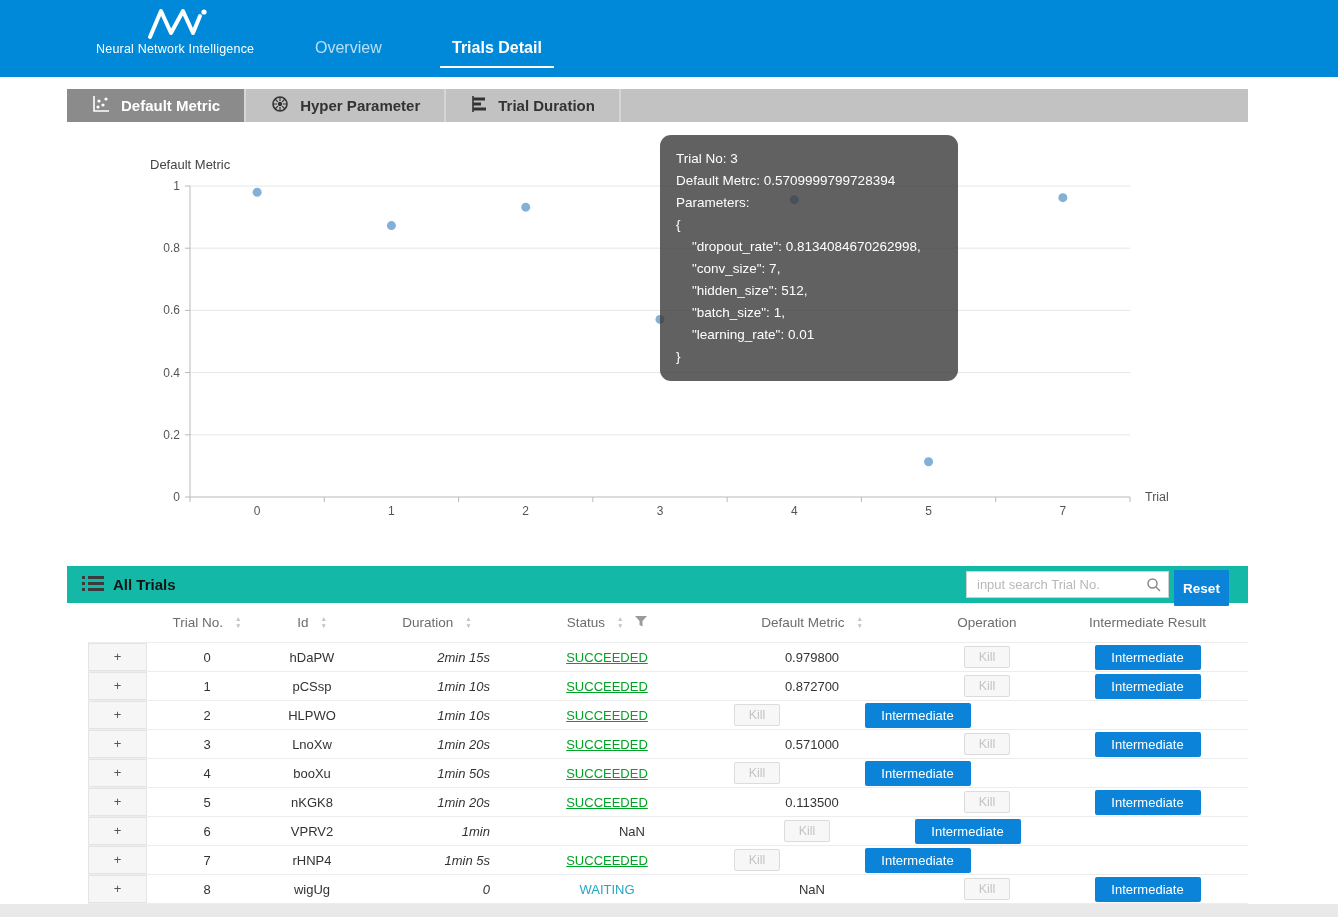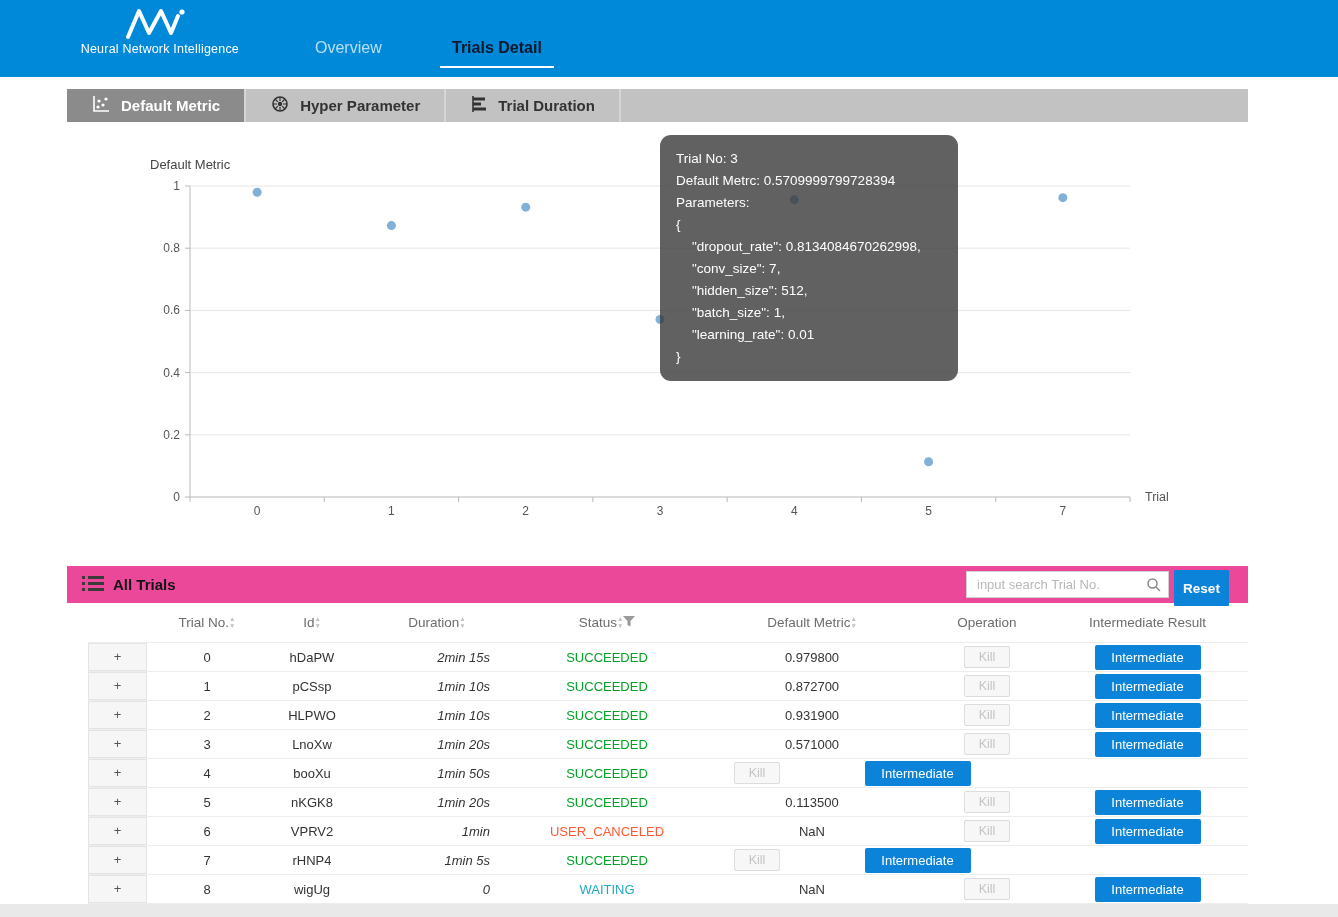--- a/index.html
+++ b/index.html
@@ -5,68 +5,68 @@
   * { box-sizing: border-box; }
   html,body { margin:0; padding:0; }
   body {
     width:1338px; height:917px; position:relative; overflow:hidden;
     background:#fff; font-family:"Liberation Sans","DejaVu Sans",sans-serif;
     color:#333;
   }
 
   
   .topbar { position:absolute; left:0; top:0; width:1338px; height:77px; background:var(--header-blue,#0089d9); }
-  .logo { position:absolute; left:74px; top:5px; width:165px; text-align:right; cursor:pointer; }
+  .logo { position:absolute; left:96px; top:5px; width:165px; text-align:left; cursor:pointer; }
   .logo svg { display:block; margin:0 auto; }
   .brand { color:#fff; font-size:12.5px; margin-top:1px; letter-spacing:.2px; }
   .nav-item { position:absolute; top:39px; font-size:16px; color:rgba(255,255,255,.72); cursor:pointer; }
   .nav-item.n0 { left:315px; }
-  .nav-item.n1 { left:440px; color:#0f172a; font-weight:600; padding:0 12px 9px 12px; border-bottom:2px solid #fff; }
+  .nav-item.n1 { left:440px; color:#ffffff; font-weight:600; padding:0 12px 9px 12px; border-bottom:2px solid #fff; }
 
   
   .tabbar { position:absolute; left:67px; top:89px; width:1181px; height:33px; background:#c2c2c2; display:flex; }
   .tab { display:flex; align-items:center; gap:10px; padding:0 24px; font-size:15px; font-weight:600; color:#333;
          border-right:2px solid #d6d6d6; cursor:pointer; }
   .tab.active { background:#8b8b8b; color:#fff; }
   .tab svg { color:inherit; }
 
   
   .chart-area { position:absolute; left:0; top:130px; width:1338px; height:436px; }
   .chart-area svg.plot { position:absolute; left:0; top:0; }
   .chart-area text { font-family:"Liberation Sans","DejaVu Sans",sans-serif; }
   .tooltip { position:absolute; left:660px; top:5px; width:298px; min-height:246px;
              background:rgba(58,58,58,.80); border-radius:11px; padding:13px 16px;
              color:#fff; font-size:13.5px; line-height:22px; z-index:5; }
   .tt-param { padding-left:16px; }
 
   
-  .trials-bar { position:absolute; left:67px; top:566px; width:1181px; height:37px; background:#ec4899; }
+  .trials-bar { position:absolute; left:67px; top:566px; width:1181px; height:37px; background:#14b8a6; }
   .list-icon { position:absolute; left:13px; top:7px; }
   .trials-title { position:absolute; left:46px; top:10px; font-size:15px; font-weight:bold; color:#141414; }
   .searchbox { position:absolute; right:79px; top:5px; width:203px; height:27px; background:#fff; border:1px solid #d0d0d0; }
   .searchbox input { border:none; outline:none; width:172px; height:24px; padding-left:10px; font-size:13px;
                      color:#333; background:transparent; font-family:inherit; }
   .searchbox input::placeholder { color:#b8b8b8; }
   .mag { position:absolute; right:6px; top:5px; cursor:pointer; }
   .reset { position:absolute; right:19px; top:4px; width:55px; height:36px; background:var(--accent-blue,#0b83d9);
            color:#fff; border:none; font-size:13.5px; font-family:inherit; cursor:pointer; border-radius:1px;font-weight:bold; }
 
   
   .trials-table { position:absolute; left:88px; top:603px; width:1160px; }
   .thead { display:flex; height:40px; align-items:center; color:#6d6d6d; font-size:13.5px; border-bottom:1px solid #ededed; }
-  .th { display:flex; align-items:center; justify-content:center; cursor:pointer; }
+  .th { display:flex; align-items:center; justify-content:center; gap:12px; cursor:pointer; }
   .w-exp { width:59px; }  .w-no { width:120px; } .w-id { width:90px; }  .w-dur { width:160px;text-align:center; }
   .w-st  { width:180px; } .w-met { width:230px; } .w-op { width:120px; } .w-int { width:201px; }
   .sort { display:inline-flex; flex-direction:column; gap:1px; color:#c2c2c2; }
   .sort span { font-size:6.5px; line-height:6px; }
   .tr { display:flex; height:29px; align-items:center; border-bottom:1px solid #ededed; font-size:13px; color:#333; }
   .td { display:flex; align-items:center; justify-content:center; height:100%; }
   .td.expand { background:#f6f6f6; border:1px solid #e4e4e4; color:#555; cursor:pointer; margin-top:-1px; }
   .c-dur { justify-content:flex-end; padding-right:27px;font-style:italic; }
-  .st-succeeded { color:var(--succeeded,#00a325); }
+  .st-succeeded { color:var(--succeeded,#00a325);text-decoration:underline; }
   .st-canceled  { color:var(--user-canceled,#ff5731); }
   .st-waiting   { color:var(--waiting,#20a9c4); }
   .kill { width:46px; height:22px; background:#f7f7f7; border:1px solid #dcdcdc; color:#c3c3c3;
           border-radius:2px; font-size:12.5px; font-family:inherit; }
   .intermediate { width:106px; height:25px; background:var(--accent-blue,#0b83d9); border:none; color:#fff;
                   border-radius:2px; font-size:13px; font-family:inherit; cursor:pointer;text-align:center; }
 
   .footer-strip { position:absolute; left:0; top:904px; width:1338px; height:13px; background:#e9e9e9; }
 </style>
 </head>
@@ -286,21 +286,20 @@
     <div class="td w-int">
       <button class="intermediate">Intermediate</button>
     </div>
   </div>
       <div class="tr">
     <div class="td expand w-exp">+</div>
     <div class="td w-no">2</div>
     <div class="td w-id">HLPWO</div>
     <div class="td w-dur c-dur">1min 10s</div>
     <div class="td w-st st-succeeded">SUCCEEDED</div>
-    <div class="td w-met">0.931900</div>
     <div class="td w-op">
       <button class="kill" disabled="">Kill</button>
     </div>
     <div class="td w-int">
       <button class="intermediate">Intermediate</button>
     </div>
   </div>
       <div class="tr">
     <div class="td expand w-exp">+</div>
     <div class="td w-no">3</div>
@@ -340,21 +339,20 @@
     </div>
     <div class="td w-int">
       <button class="intermediate">Intermediate</button>
     </div>
   </div>
       <div class="tr">
     <div class="td expand w-exp">+</div>
     <div class="td w-no">6</div>
     <div class="td w-id">VPRV2</div>
     <div class="td w-dur c-dur">1min</div>
-    <div class="td w-st st-canceled">USER_CANCELED</div>
     <div class="td w-met">NaN</div>
     <div class="td w-op">
       <button class="kill" disabled="">Kill</button>
     </div>
     <div class="td w-int">
       <button class="intermediate">Intermediate</button>
     </div>
   </div>
       <div class="tr">
     <div class="td expand w-exp">+</div>

